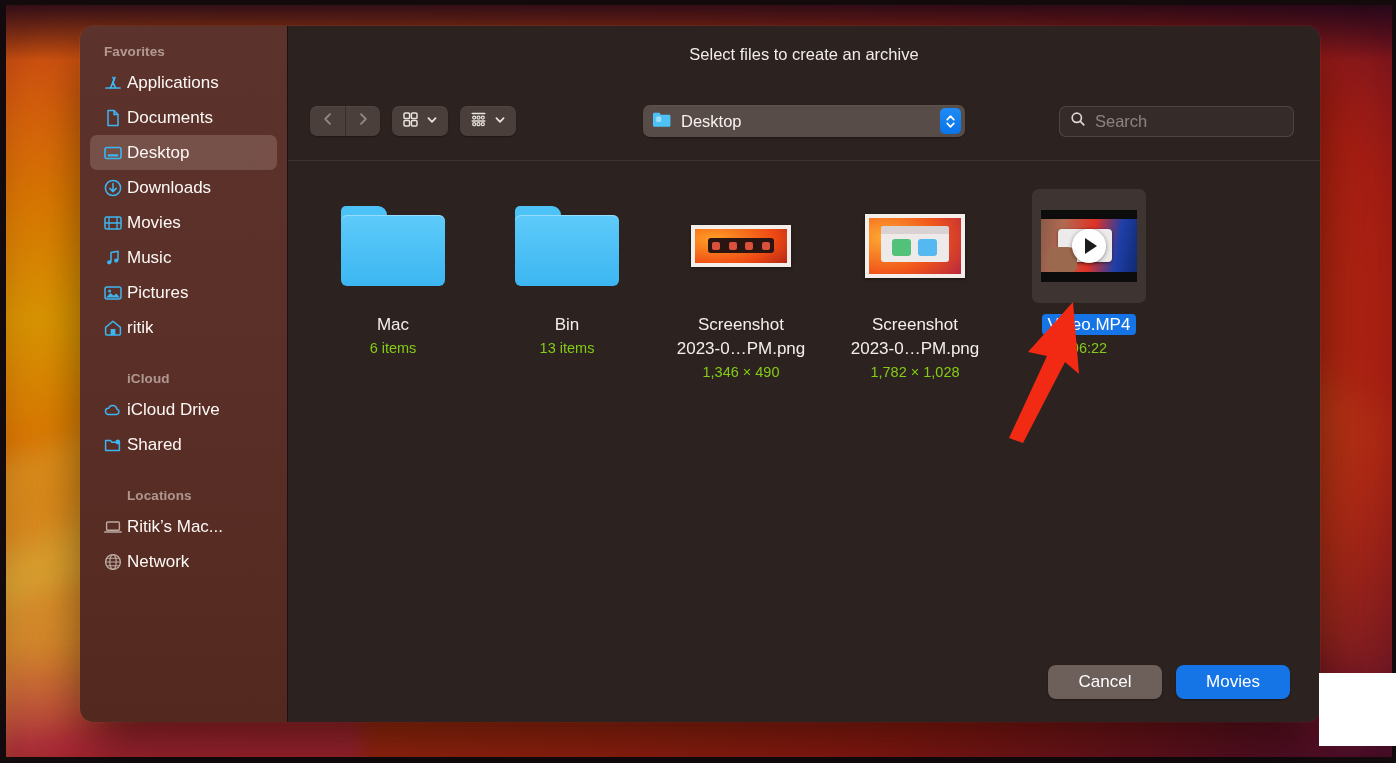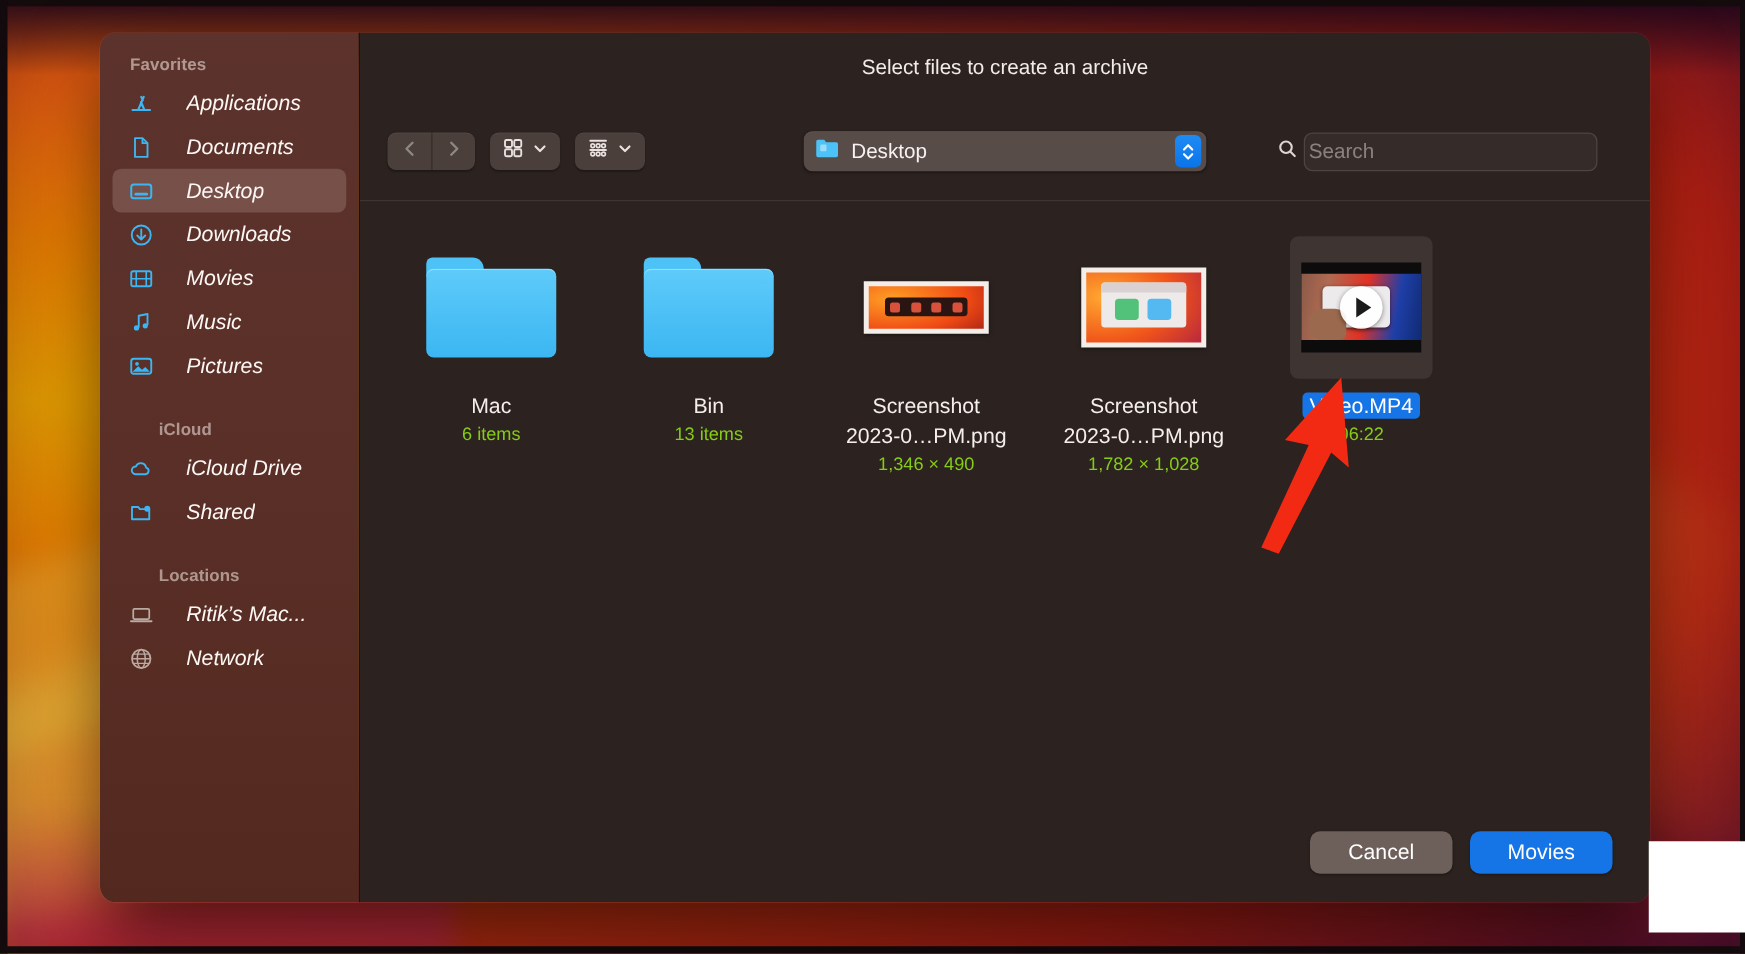--- a/index.html
+++ b/index.html
@@ -84,29 +84,28 @@
   .sb-section {
     color: rgba(255,245,240,.52);
     font-size: 13.5px;
     font-weight: bold;
     letter-spacing: .1px;
     padding: 0 0 6px 24px;
   }
   .sb-section.gap { padding-top: 26px; padding-left: 47px; }
   .sb-item {
     display: flex; align-items: center;
-    gap: 26px;
+    gap: 4px;
     height: 35px;
     margin: 0 10px;
     padding-left: 12px;
     border-radius: 7px;
     color: #fdf8f5;
     font-size: 17px;
     white-space: nowrap;
-    font-style: italic;
   }
   .sb-item.selected { background: rgba(255,235,225,.17); }
   .sb-ico { width: 21px; height: 21px; flex: 0 0 21px; display: flex; align-items: center; justify-content: center; }
   .sb-ico svg { display: block; }
   .sb-label { overflow: hidden; text-overflow: ellipsis; }
 
   
   #main {
     flex: 1 1 auto;
     background: #2c2320;
@@ -168,27 +167,27 @@
   }
   #path-popup .ppl { flex: 1 1 auto; }
   .stepper {
     width: 21px; height: 26px;
     background: linear-gradient(180deg, #1f8bf5, #0a74e8);
     border-radius: 5px;
     display: flex; flex-direction: column; align-items: center; justify-content: center;
     gap: 2px; color: #fff;
   }
   #search-box {
-    position: absolute; right: 42px;
+    position: absolute; right: 26px;
     width: 235px; height: 31px;
     background: rgba(255,255,255,.045);
     border: .5px solid rgba(255,255,255,.12);
     border-radius: 7px;
     display: flex; align-items: center;
-    gap: 9px; padding: 0 10px; justify-content: flex-end;
+    gap: 9px; padding: 0 10px;
   }
   #search-input {
     flex: 1 1 auto;
     background: transparent; border: 0; outline: 0;
     color: #e9e2df; font-size: 16.5px;
     font-family: "Liberation Sans", sans-serif;
   }
   #search-input::placeholder { color: rgba(240,232,228,.46); }
 
   
@@ -430,20 +429,29 @@
         <span class="sb-ico">
           <svg width="20" height="20" viewBox="0 0 20 20">
               <rect x="2" y="4" width="16" height="12" rx="2" fill="none" stroke="#3cb6f2" stroke-width="1.5"></rect>
               <circle cx="6.6" cy="8" r="1.5" fill="#3cb6f2"></circle>
               <path d="M3 14.4 7.6 10l3 2.8 2.6-2.2L17 14.4z" fill="#3cb6f2"></path>
             </svg>
         </span>
         <span class="sb-label">Pictures</span>
       </div>
 
+      <div class="sb-item">
+        <span class="sb-ico">
+          <svg width="20" height="20" viewBox="0 0 20 20">
+              <path d="M2.6 9.4 10 3.2l7.4 6.2V16a1 1 0 0 1-1 1H3.6a1 1 0 0 1-1-1z" fill="none" stroke="#3cb6f2" stroke-width="1.5" stroke-linejoin="round"></path>
+              <rect x="7.6" y="11" width="4.8" height="6" fill="#3cb6f2"></rect>
+            </svg>
+        </span>
+        <span class="sb-label">ritik</span>
+      </div>
 
       <div class="sb-section gap">iCloud</div>
 
       <div class="sb-item">
         <span class="sb-ico">
           <svg width="20" height="20" viewBox="0 0 20 20">
               <path d="M5.4 14.4a3.1 3.1 0 0 1 .3-6.2 4.3 4.3 0 0 1 8.2.9 2.7 2.7 0 0 1-.5 5.3z" fill="none" stroke="#3cb6f2" stroke-width="1.5" stroke-linejoin="round"></path>
             </svg>
         </span>
         <span class="sb-label">iCloud Drive</span>

